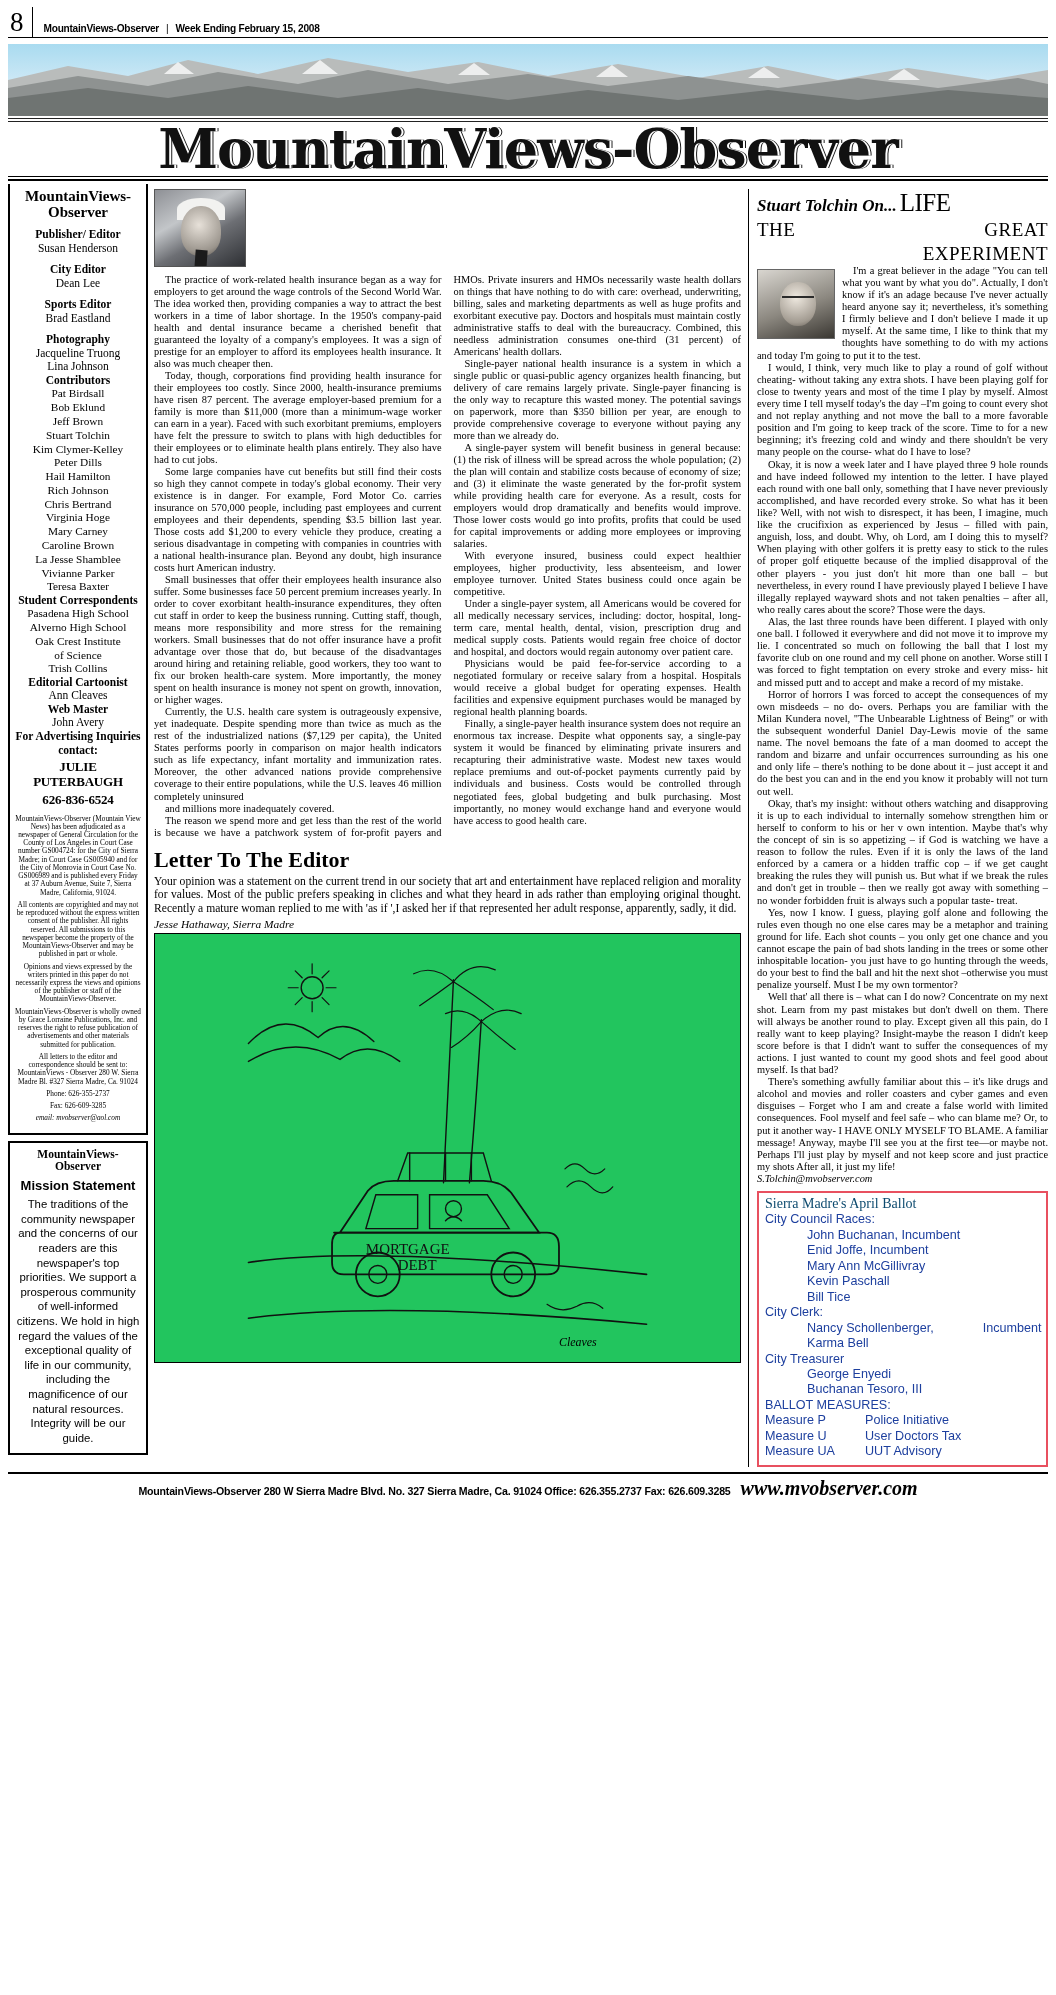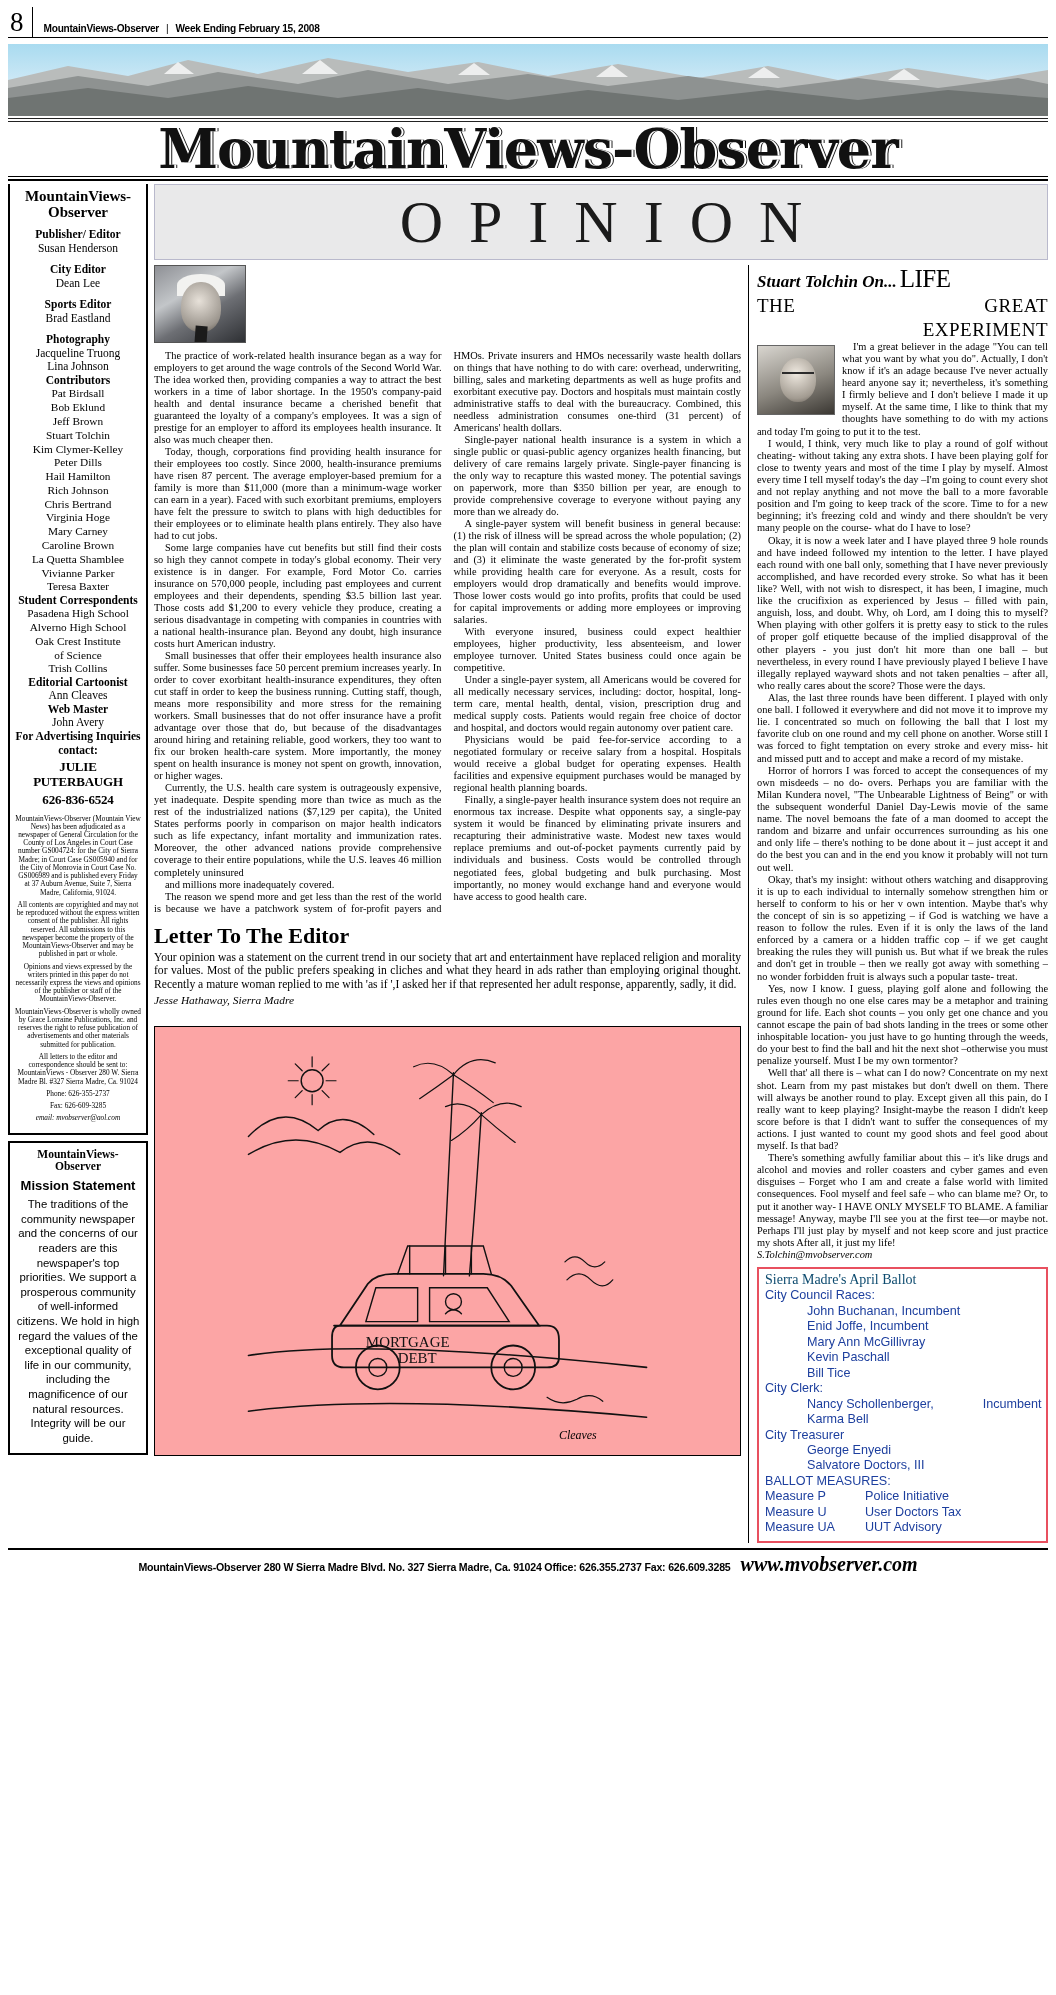--- a/index.html
+++ b/index.html
@@ -111,21 +111,21 @@
                   background:radial-gradient(circle at 45% 35%, #efe9e0,#a29b91 72%,#5d574f);}
   .tolchin-photo .t-glass{position:absolute;left:24px;top:26px;width:32px;height:8px;border-top:2px solid #2b2b2b;}
   .textcol p { font-size:10.4px; line-height:1.165; }
 
   
   .lte-head { font-family:"Liberation Serif", serif; font-weight:bold; font-size:22px; margin:8px 0 2px; }
   .lte-body { font-size:11.6px; line-height:1.18; text-align:justify; }
   .lte-sig { font-style:italic; font-size:11.4px; margin-top:2px; }
 
   
-  .cartoon { border:1.3px solid #000; height:430px; margin-top:20px; position:relative; background:#fca5a5; overflow:hidden; }
+  .cartoon { border:1.3px solid #000; height:430px; margin-top:3px; position:relative; background:#22c55e; overflow:hidden; }
 
   
   .ballot { border:2.6px solid #e8505f; margin-top:6px; padding:3px 6px 5px 6px;
             font-family:"Liberation Sans", sans-serif; color:#1d3f9e; }
   .ballot-title { font-family:"Liberation Serif", serif; font-size:14px; color:#0c4a6e; }
   .ballot-line { font-size:12.6px; line-height:1.23; white-space:pre; }
   .ballot-line.ind { padding-left:42px; }
   .ballot-row { display:flex; font-size:12.6px; line-height:1.23; }
   .ballot-row .lbl { width:100px; flex:0 0 100px; }
 
@@ -206,21 +206,21 @@
           <div>Jeff Brown</div>
           <div>Stuart Tolchin</div>
           <div>Kim Clymer-Kelley</div>
           <div>Peter Dills</div>
           <div>Hail Hamilton</div>
           <div>Rich Johnson</div>
           <div>Chris Bertrand</div>
           <div>Virginia Hoge</div>
           <div>Mary Carney</div>
           <div>Caroline Brown</div>
-          <div>La Quetta Shamblee</div>
+          <div>La Jesse Shamblee</div>
           <div>Vivianne Parker</div>
           <div>Teresa Baxter</div>
         </div>
 
         <div class="staff-small-hdr">Student Correspondents</div>
         <div class="staff-list">
           <div>Pasadena High School</div>
           <div>Alverno High School</div>
           <div>Oak Crest Institute</div>
           <div>of Science</div>
@@ -254,23 +254,20 @@
         <div class="mission-head">MountainViews-</div>
         <div class="mission-head">Observer</div>
         <div class="mission-title">Mission Statement</div>
         <div class="mission-body">The traditions of the community newspaper and the concerns of our readers are this newspaper's top priorities. We support a prosperous community of well-informed citizens. We hold in high regard the values of the exceptional quality of life in our community, including the magnificence of our natural resources. Integrity will be our guide.</div>
       </div>
 
     </div>
 
     <div class="editorial">
 
-      <div class="opinion-band">
-        <span>OPINION</span>
-      </div>
 
       <div class="cols">
 
         <div class="col-main">
 
           <div class="head-row">
             <div class="head-photo">
               <div class="hair"></div>
               <div class="face"></div>
               <div class="tie"></div>
@@ -403,21 +400,21 @@
             <div class="ballot-line ind">Mary Ann McGillivray</div>
             <div class="ballot-line ind">Kevin Paschall</div>
             <div class="ballot-line ind">Bill Tice</div>
 
             <div class="ballot-line">City Clerk:</div>
             <div class="ballot-line ind">Nancy Schollenberger,              Incumbent</div>
             <div class="ballot-line ind">Karma Bell</div>
 
             <div class="ballot-line">City Treasurer</div>
             <div class="ballot-line ind">George Enyedi</div>
-            <div class="ballot-line ind">Salvatore Doctors, III</div>
+            <div class="ballot-line ind">Buchanan Tesoro, III</div>
 
             <div class="ballot-line">BALLOT MEASURES:</div>
             <div class="ballot-row">
               <span class="lbl">Measure P</span>
               <span>Police Initiative</span>
             </div>
             <div class="ballot-row">
               <span class="lbl">Measure U</span>
               <span>User Doctors Tax</span>
             </div>

